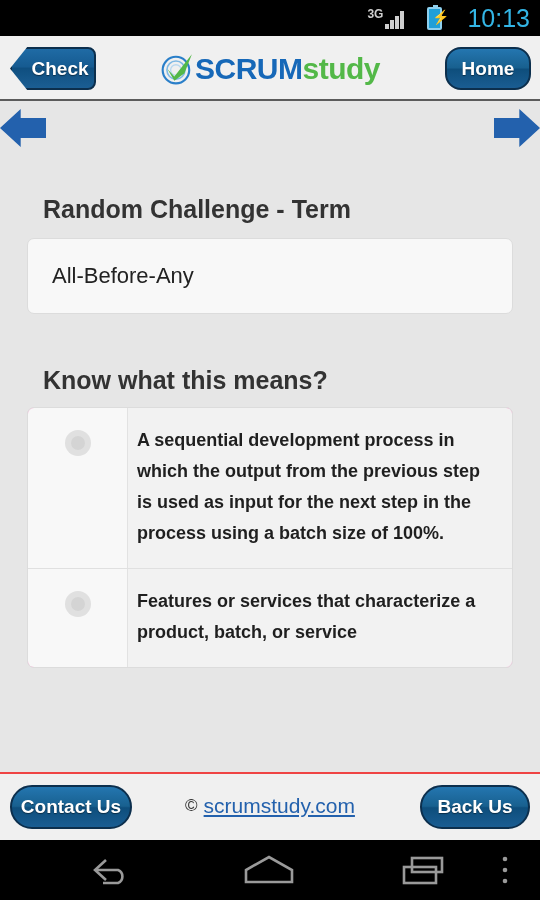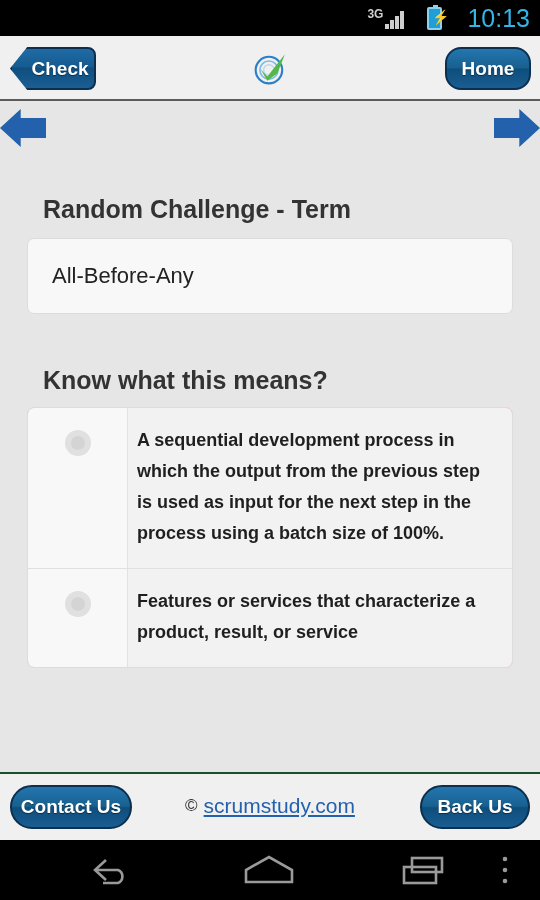--- a/index.html
+++ b/index.html
@@ -296,21 +296,21 @@
     box-sizing: border-box;
   }
 
   
   .footer {
     position: absolute;
     top: 772px; left: 0;
     width: 540px;
     height: 76px;
     background: #f0f0f0;
-    border-top: 2px solid #14532d;
+    border-top: 2px solid #ef4444;
     box-sizing: border-box;
   }
   .btn-contact, .btn-about {
     position: absolute;
     top: 11px;
     height: 44px;
     background: linear-gradient(to bottom, #2476b0 0%, #18608f 48%, #0e4e7c 52%, #1a5d92 100%);
     color: #fff;
     font-size: 19px;
     font-weight: bold;
@@ -379,20 +379,23 @@
 
   <div class="header">
     <div class="btn-back">Check</div>
     <div class="logo">
       <svg class="logo-mark" viewBox="0 0 64 64">
         <circle cx="30" cy="34" r="25" fill="none" stroke="#2a7fc9" stroke-width="4"></circle>
         <circle cx="30" cy="34" r="17" fill="none" stroke="#7fb9e4" stroke-width="3"></circle>
         <circle cx="30" cy="34" r="10" fill="none" stroke="#b8d8ef" stroke-width="2.5"></circle>
         <path d="M14 32 L27 46 L60 4 L46 40 L27 54 Z" fill="#53b848"></path>
       </svg>
+      <span class="logo-text">
+        <span class="logo-scrum">SCRUM</span><span class="logo-study">study</span>
+      </span>
     </div>
     <div class="btn-home">Home</div>
   </div>
 
   <div class="navbar">
     <div class="arrow-left"></div>
     <div class="arrow-right"></div>
   </div>
 
   <div class="content">
@@ -412,21 +415,21 @@
         </div>
         <div class="option-text-cell">
           <div class="option-text">A sequential development process in which the output from the previous step is used as input for the next step in the process using a batch size of 100%.</div>
         </div>
       </div>
       <div class="option-row">
         <div class="option-radio-cell">
           <div class="radio"></div>
         </div>
         <div class="option-text-cell">
-          <div class="option-text">Features or services that characterize a product, result, or service</div>
+          <div class="option-text">Features or services that characterize a product, batch, or service</div>
         </div>
       </div>
     </div>
 
   </div>
 
   <div class="footer">
     <div class="btn-contact">Contact Us</div>
     <div class="copyright">
       <span class="copy-sym">©</span>

